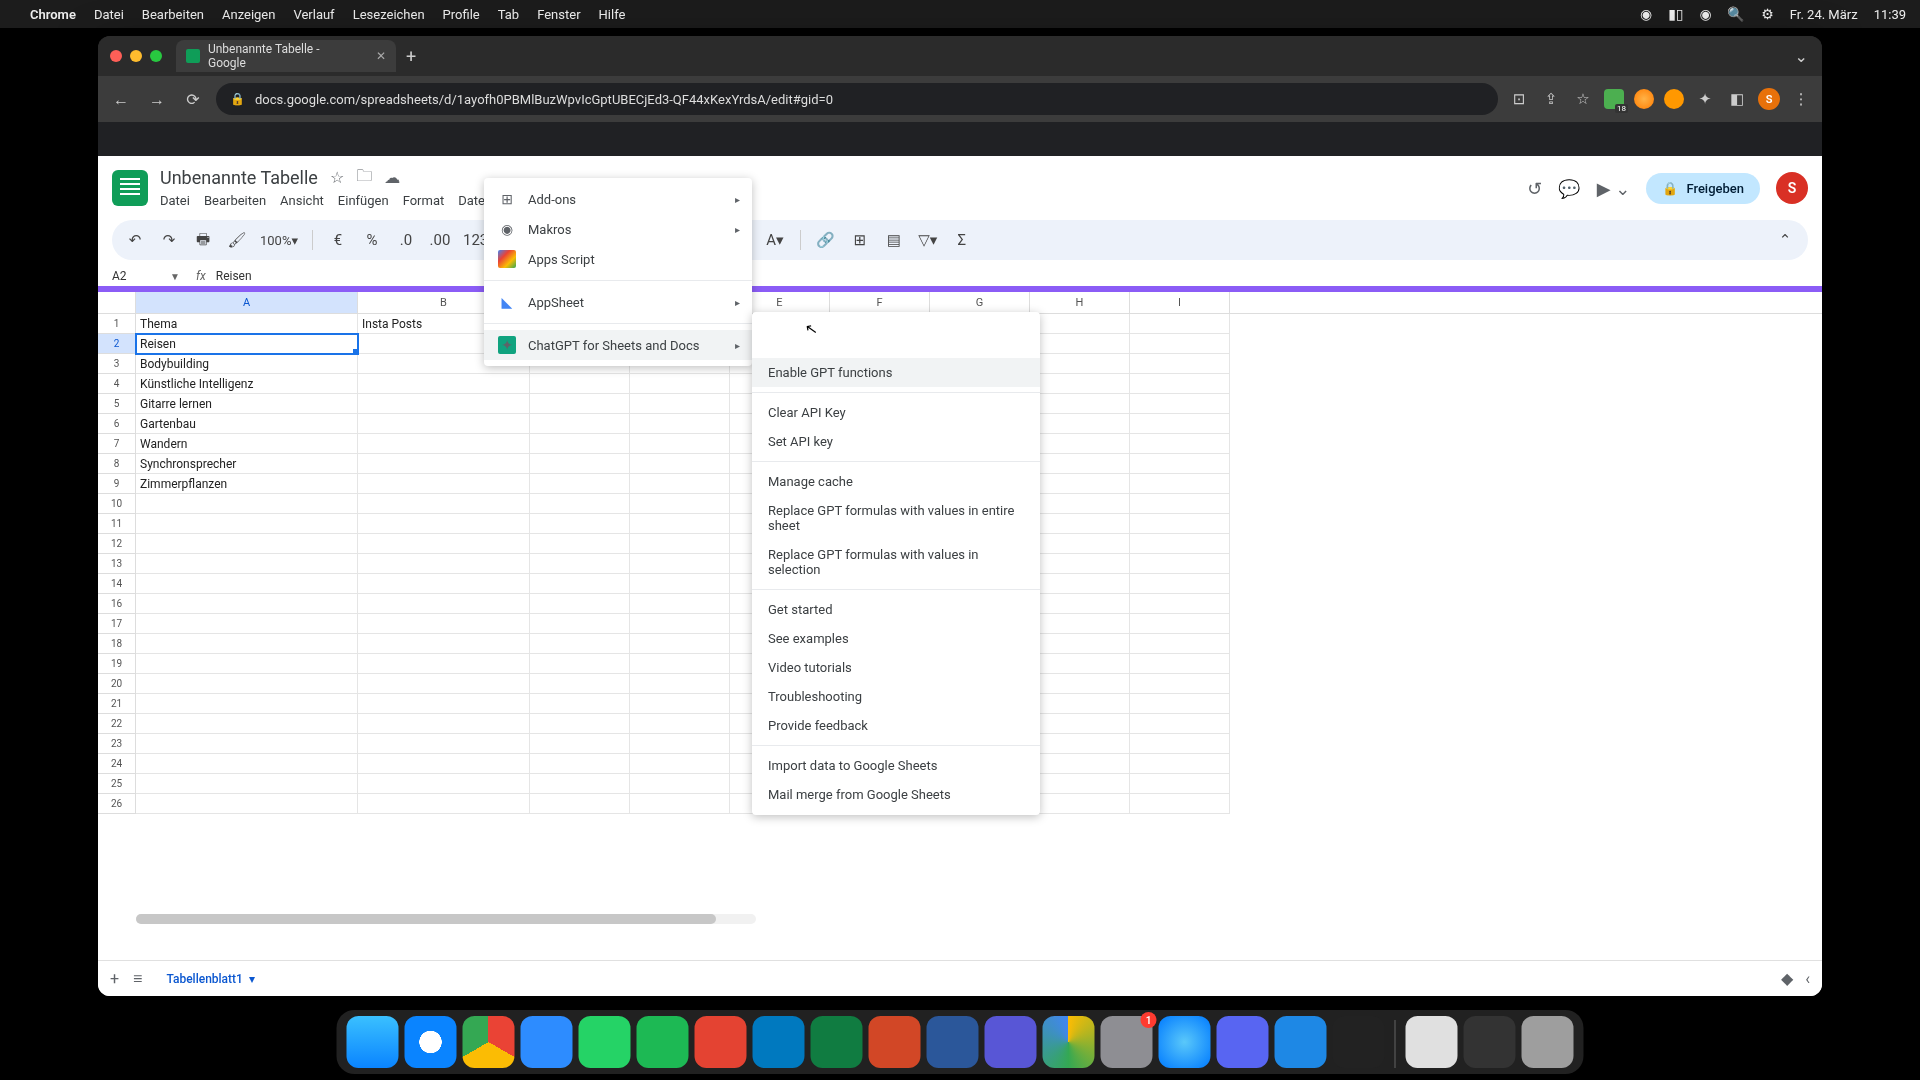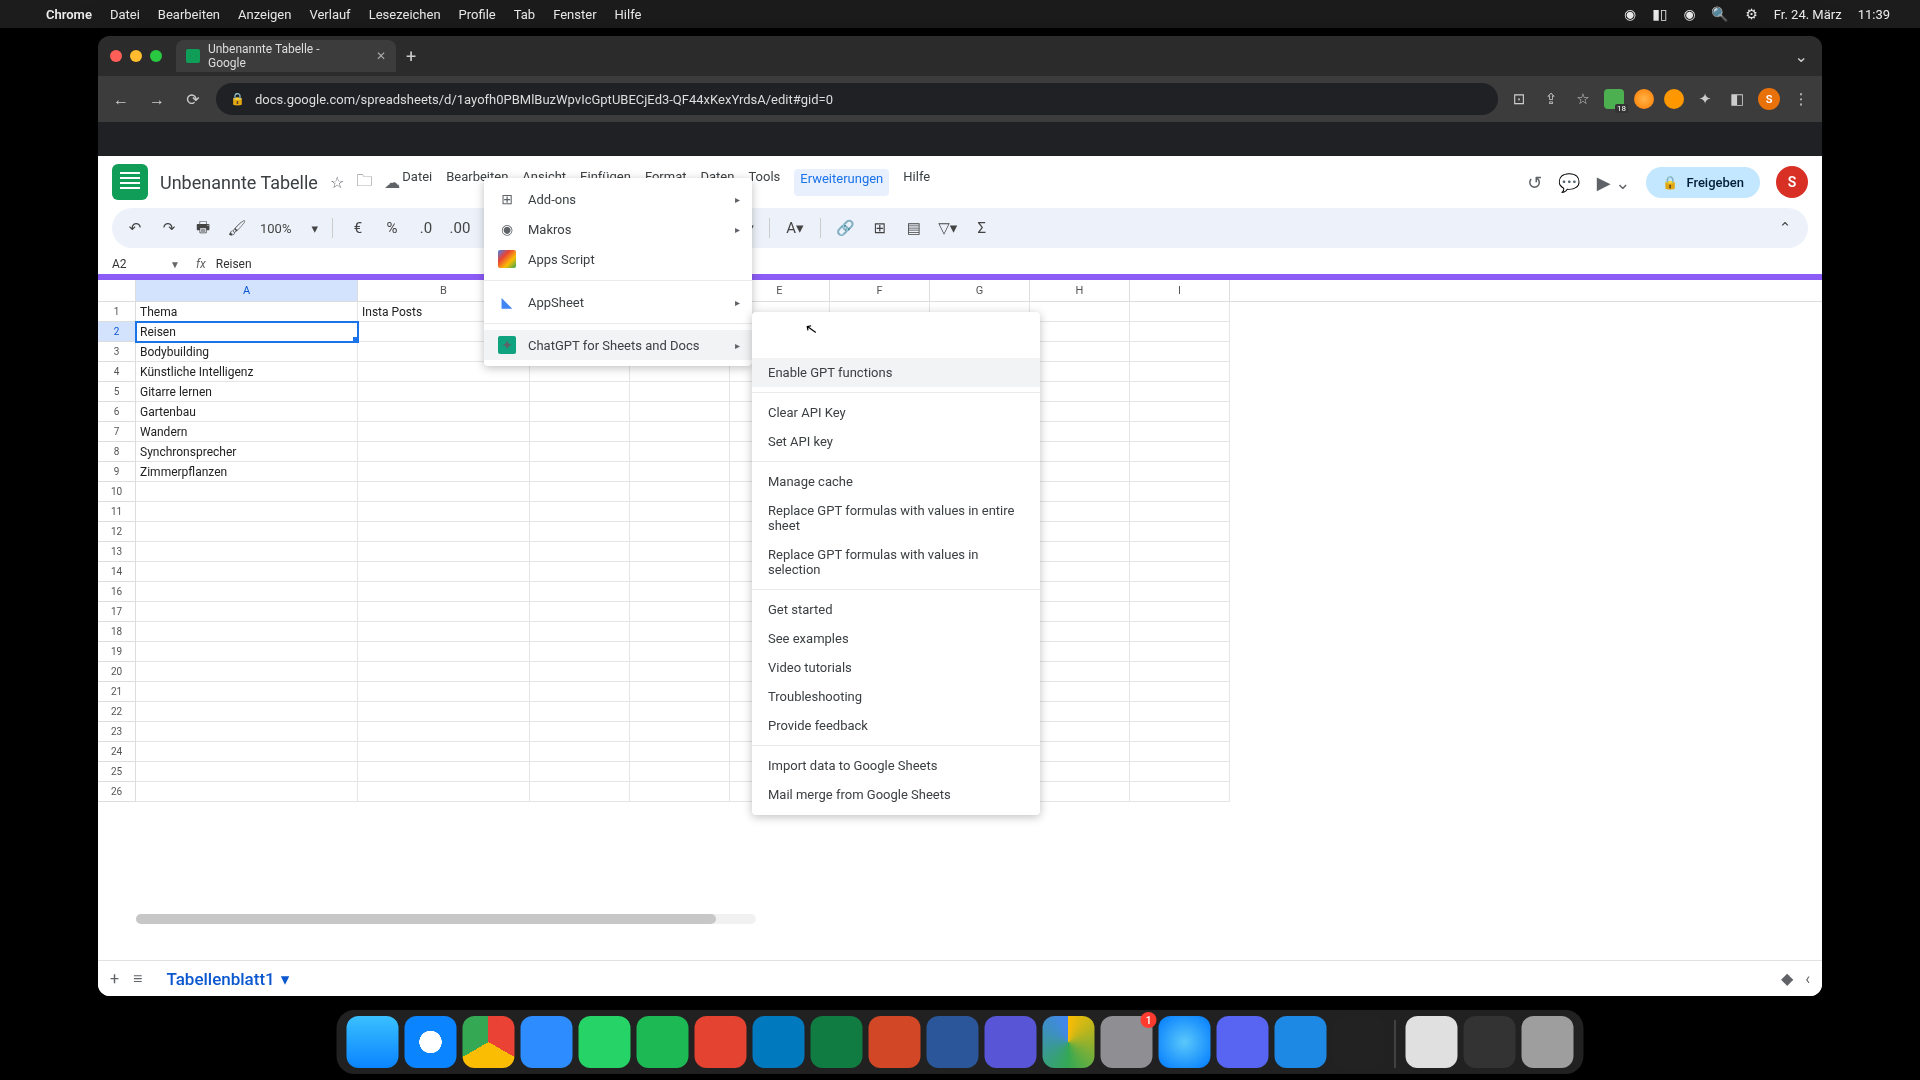--- a/index.html
+++ b/index.html
@@ -1,19 +1,19 @@
 <!DOCTYPE html>
 <html><head>
 <meta charset="utf-8">
 <style>
 * { margin: 0; padding: 0; box-sizing: border-box; font-family: -apple-system, BlinkMacSystemFont, "Segoe UI", Roboto, sans-serif; }
 body { width: 1920px; height: 1080px; background: #000; overflow: hidden; position: relative; transform-origin: top left; }
 
 
-.mac-menubar { position: absolute; top: 0; left: 0; right: 0; height: 28px; background: rgba(30,30,30,0.95); display: flex; align-items: center; padding: 0 30px; color: #eee; font-size: 13px; }
+.mac-menubar { position: absolute; top: 0; left: 0; right: 0; height: 28px; background: rgba(30,30,30,0.95); display: flex; align-items: center; padding: 0 14px; color: #eee; font-size: 13px; }
 .mac-menubar .apple { font-size: 15px; margin-right: 16px; }
 .mac-menubar .mitem { margin-right: 18px; }
 .mac-menubar .mitem.bold { font-weight: 600; }
 .mac-menubar .right { margin-left: auto; display: flex; align-items: center; gap: 16px; }
 .mac-menubar .right .ric { font-size: 14px; }
 
 
 .browser { position: absolute; top: 36px; left: 98px; right: 98px; bottom: 84px; background: #2b2b2b; border-radius: 12px; overflow: hidden; box-shadow: 0 10px 40px rgba(0,0,0,0.5); display: flex; flex-direction: column; }
 .tabstrip { height: 40px; background: #2b2b2b; display: flex; align-items: center; padding-left: 12px; }
 .traffic { display: flex; gap: 8px; margin-right: 14px; }
@@ -38,34 +38,34 @@
 .addrbar .ext3 { width: 20px; height: 20px; background: #ff9800; border-radius: 50%; }
 .addrbar .avatar { width: 22px; height: 22px; background: #e8710a; border-radius: 50%; color: #fff; font-size: 11px; display: flex; align-items: center; justify-content: center; font-weight: 600; }
 
 .dark-gap { height: 34px; background: #202124; }
 
 
 .sheets { flex: 1; background: #fff; display: flex; flex-direction: column; position: relative; }
 .s-header { display: flex; align-items: center; padding: 8px 14px 0 14px; gap: 12px; }
 .s-logo { width: 36px; height: 36px; background: #0f9d58; border-radius: 6px; position: relative; }
 .s-logo::after { content:""; position:absolute; top:8px; left:8px; right:8px; bottom:8px; background: repeating-linear-gradient(#fff,#fff 2px,transparent 2px,transparent 5px); }
-.s-titleblock { display: flex; flex-direction: row; gap: 2px; flex: 1; }
+.s-titleblock { display: flex; flex-direction: column; gap: 2px; flex: 1; }
 .s-titlerow { display: flex; align-items: center; gap: 12px; }
 .s-title { font-size: 18px; color: #3c4043; }
 .s-titleicon { color: #5f6368; font-size: 16px; }
 .s-menus { display: flex; gap: 14px; font-size: 13px; color: #3c4043; }
 .s-menus span.active { background: #e8f0fe; padding: 2px 6px; border-radius: 4px; color: #1a73e8; }
 .s-right { display: flex; align-items: center; gap: 16px; margin-left: auto; }
 .s-right .icn { color: #5f6368; font-size: 18px; }
 .s-share { background: #c2e7ff; border-radius: 20px; padding: 8px 16px; display: flex; align-items: center; gap: 8px; color: #001d35; font-weight: 500; font-size: 13px; }
 .s-avatar { width: 32px; height: 32px; border-radius: 50%; background: #d93025; color: #fff; display: flex; align-items: center; justify-content: center; font-weight: 600; font-size: 14px; }
 
 .s-toolbar { height: 40px; margin: 8px 14px 0 14px; background: #edf2fa; border-radius: 24px; display: flex; align-items: center; padding: 0 12px; gap: 12px; color: #444; font-size: 13px; }
 .s-toolbar .tb { width: 22px; text-align: center; font-size: 15px; color: #444; }
-.s-toolbar .zoom { display: flex; align-items: center; gap: 20px;}
+.s-toolbar .zoom { display: flex; align-items: center; gap: 0;}
 .s-toolbar .font { display: flex; align-items: center; gap: 6px; padding: 0 6px; }
 .s-toolbar .sep { width: 1px; height: 20px; background: #ccc; margin: 0 2px; }
 .s-toolbar .chev { margin-left: auto; }
 
 .s-fx { height: 26px; display: flex; align-items: center; border-bottom: 6px solid #8b5cf6; margin-top: 6px; }
 .s-fx .namebox { width: 72px; padding-left: 14px; font-size: 12px; color: #333; }
 .s-fx .namedd { color: #666; margin-right: 16px; font-size: 10px;}
 .s-fx .fxlabel { font-style: italic; color: #666; font-size: 12px; margin-right: 10px; }
 .s-fx .fxval { font-size: 12px; color: #333; }
 
@@ -98,21 +98,21 @@
 
 .menu2 { position: absolute; top: 312px; left: 752px; width: 288px; background: #fff; border-radius: 4px; box-shadow: 0 2px 10px rgba(0,0,0,0.25); padding: 6px 0; font-size: 13px; color: #3c4043; z-index: 51; }
 .menu2 .mi { padding: 7px 16px; position: relative;}
 .menu2 .mi.hov { background: #f1f3f4; margin-top: 40px; }
 .menu2 .msep { height: 1px; background: #e8eaed; margin: 5px 0; }
 .cursor { position: absolute; top: 320px; left: 805px; font-size: 15px; z-index: 60; color: #000; transform: rotate(-10deg);}
 
 
 .sheet-tabs { height: 36px; border-top: 1px solid #e0e0e0; display: flex; align-items: center; padding: 0 12px; gap: 14px; background:#fff;}
 .sheet-tabs .stbtn { color: #5f6368; font-size: 16px; }
-.sheet-tabs .stab { background: #fff; border: none; color: #0b57d0; font-weight: 500; font-size: 17px; padding: 6px 10px; display: flex; align-items: center; gap: 6px;}
+.sheet-tabs .stab { background: #fff; border: none; color: #0b57d0; font-weight: 500; font-size: 12px; padding: 6px 10px; display: flex; align-items: center; gap: 6px;}
 .sheet-tabs .sright { margin-left: auto; display: flex; gap: 12px; color: #5f6368;}
 .hscroll { position: absolute; bottom: 36px; left: 38px; width: 620px; height: 10px; background: #f1f1f1; border-radius: 5px;}
 .hscroll::before { content:""; position:absolute; left:0; top:0; bottom:0; width: 580px; background:#c7c7c7; border-radius:5px;}
 
 
 .dock { position: absolute; bottom: 6px; left: 50%; transform: translateX(-50%); background: rgba(60,60,60,0.55); border-radius: 18px; padding: 6px 10px; display: flex; gap: 6px; align-items: flex-end; }
 .dock .dicon { width: 52px; height: 52px; border-radius: 12px; position: relative; }
 .dock .dicon.badge::after { content: "1"; position: absolute; top: -4px; right: -4px; background: #ff3b30; color: #fff; font-size: 10px; width: 16px; height: 16px; border-radius: 50%; display: flex; align-items: center; justify-content: center; font-weight: 600;}
 .dock .dsep { width: 1px; height: 48px; background: rgba(255,255,255,0.3); margin: 0 4px;}
 .d-finder{background:linear-gradient(#3ac0ff,#0a84ff);} .d-safari{background:radial-gradient(#fff 30%,#0a84ff 31%);} .d-chrome{background:conic-gradient(#ea4335 0 120deg,#fbbc04 120deg 240deg,#34a853 240deg 360deg);border-radius:50%;} .d-zoom{background:#2d8cff;} .d-wa{background:#25d366;} .d-spotify{background:#1db954;border-radius:50%;} .d-todoist{background:#e44332;} .d-trello{background:#0079bf;} .d-excel{background:#107c41;} .d-ppt{background:#d24726;} .d-word{background:#2b579a;} .d-imovie{background:#5856d6;} .d-drive{background:conic-gradient(#fbbc04,#34a853,#4285f4);} .d-settings{background:#8e8e93;border-radius:50%;} .d-siri{background:radial-gradient(#5ac8fa,#007aff);border-radius:50%;} .d-discord{background:#5865f2;} .d-qt{background:#1e88e5;border-radius:50%;} .d-audio{background:#222;} .d-preview{background:#e0e0e0;} .d-mission{background:#333;} .d-trash{background:#9e9e9e;}

